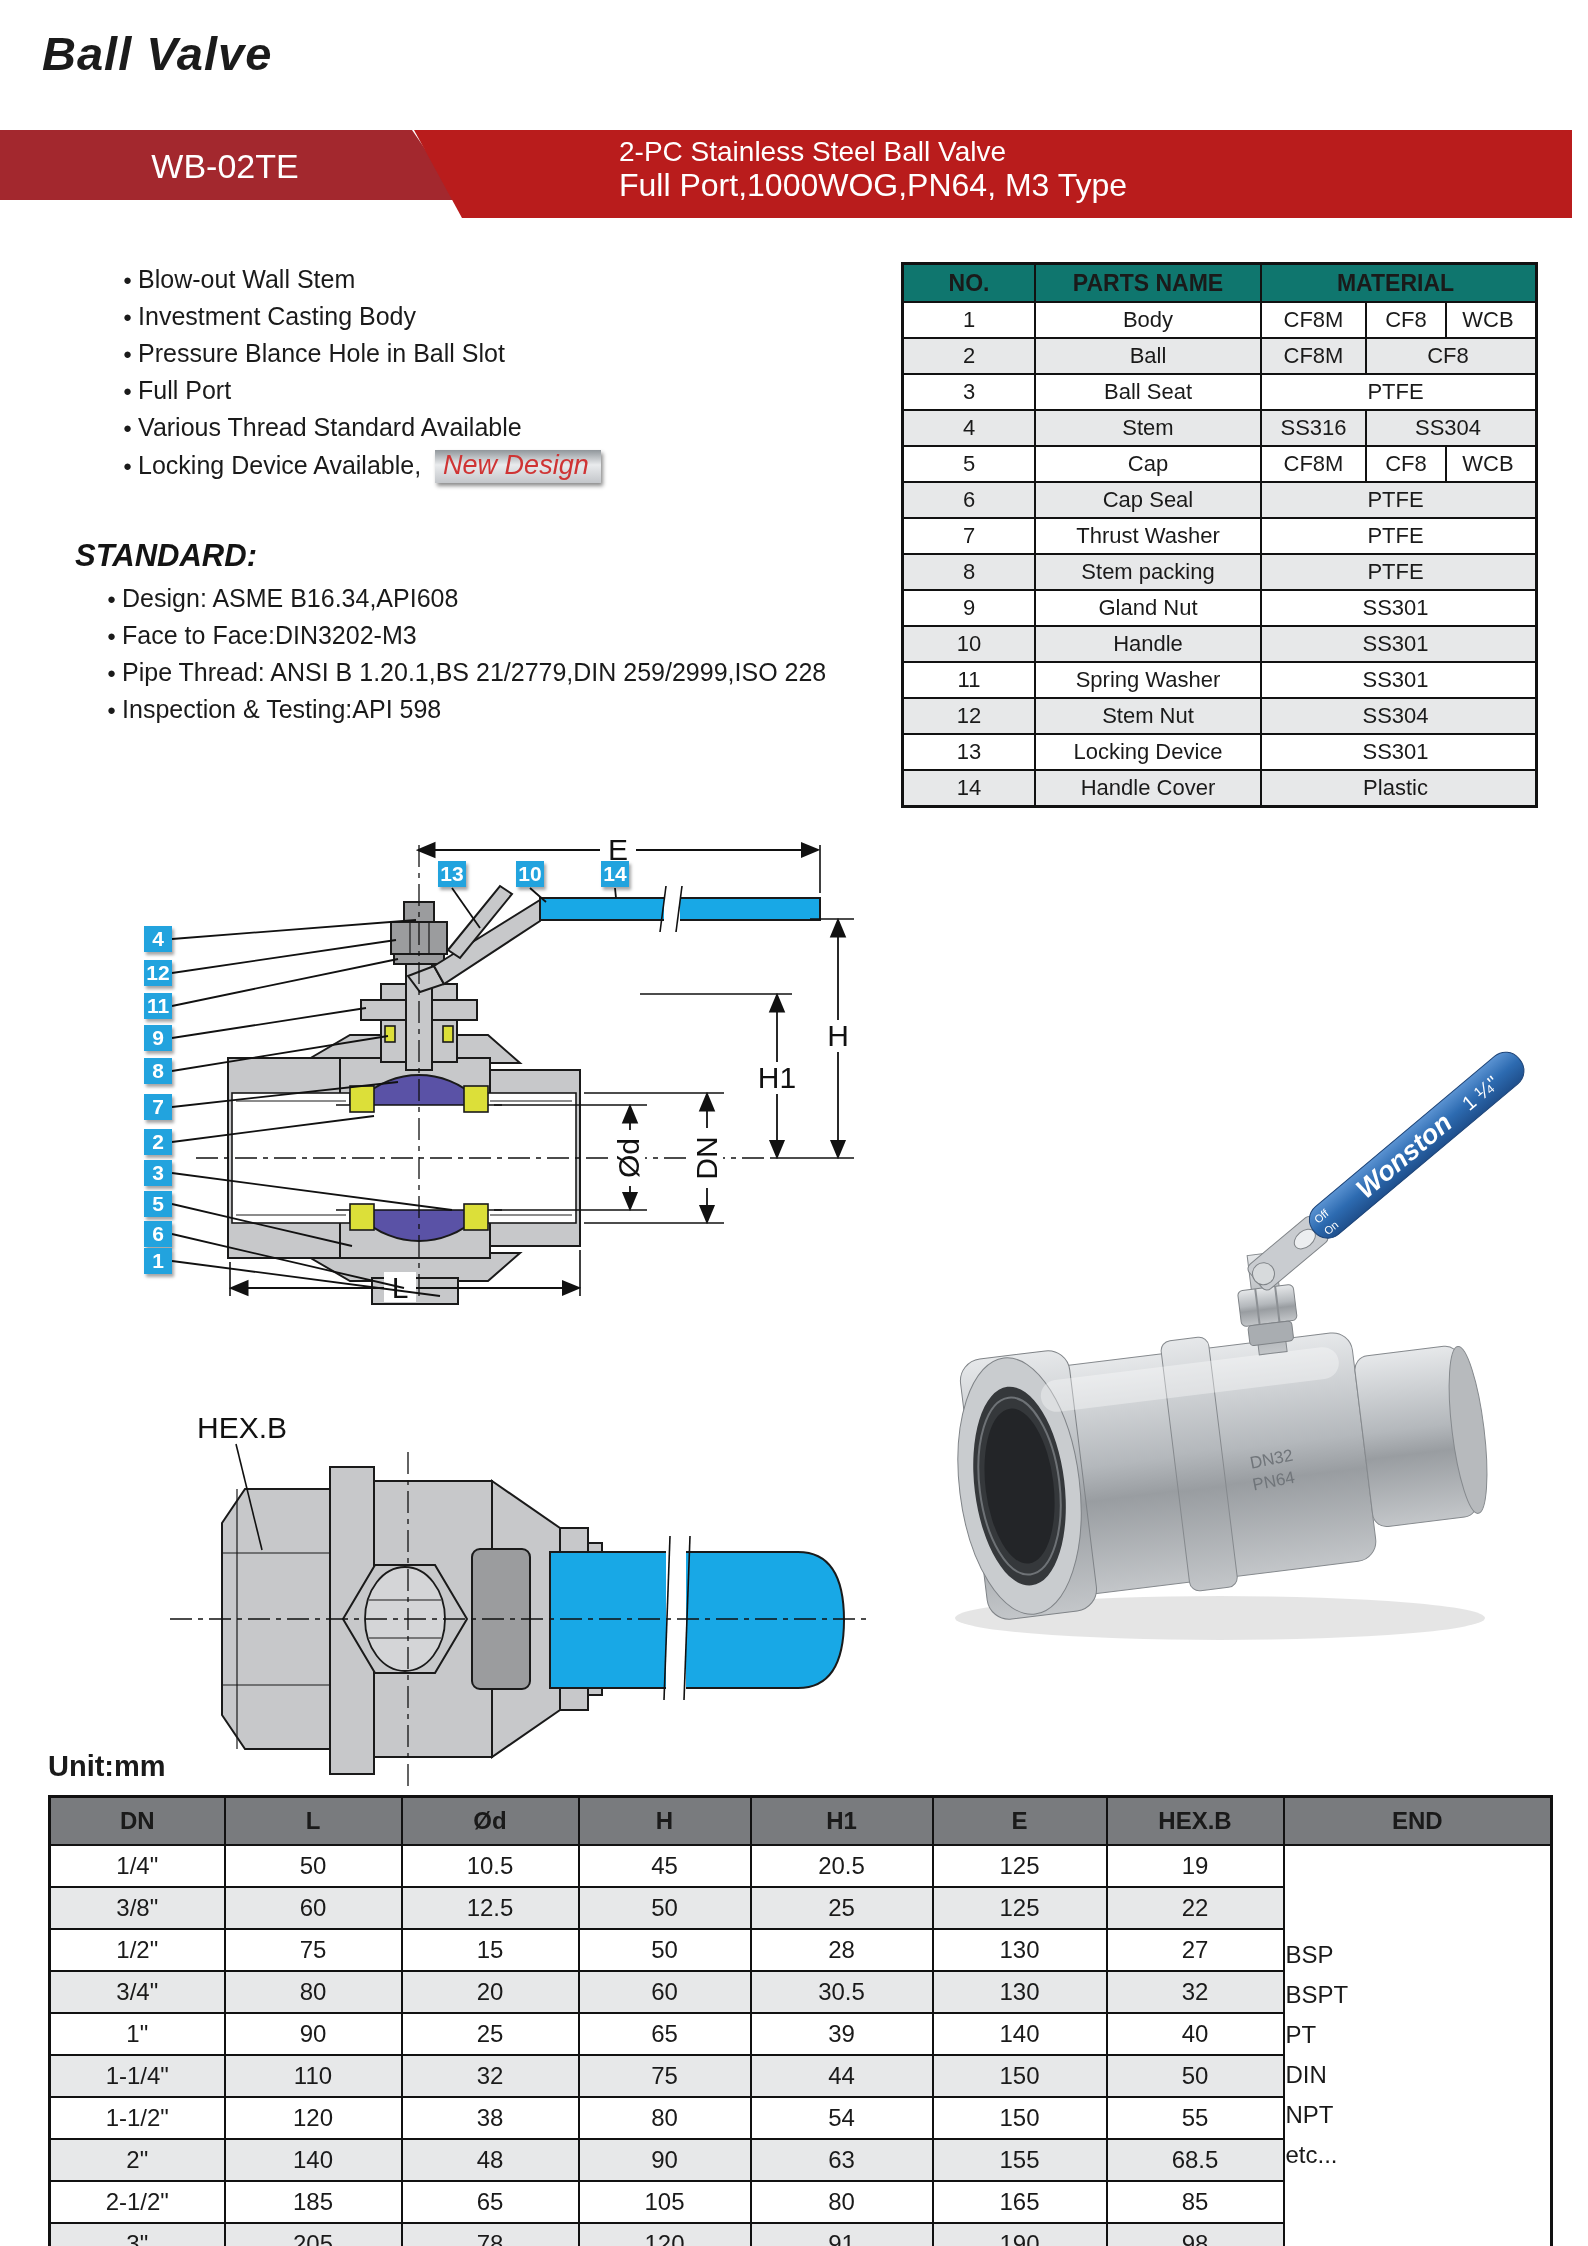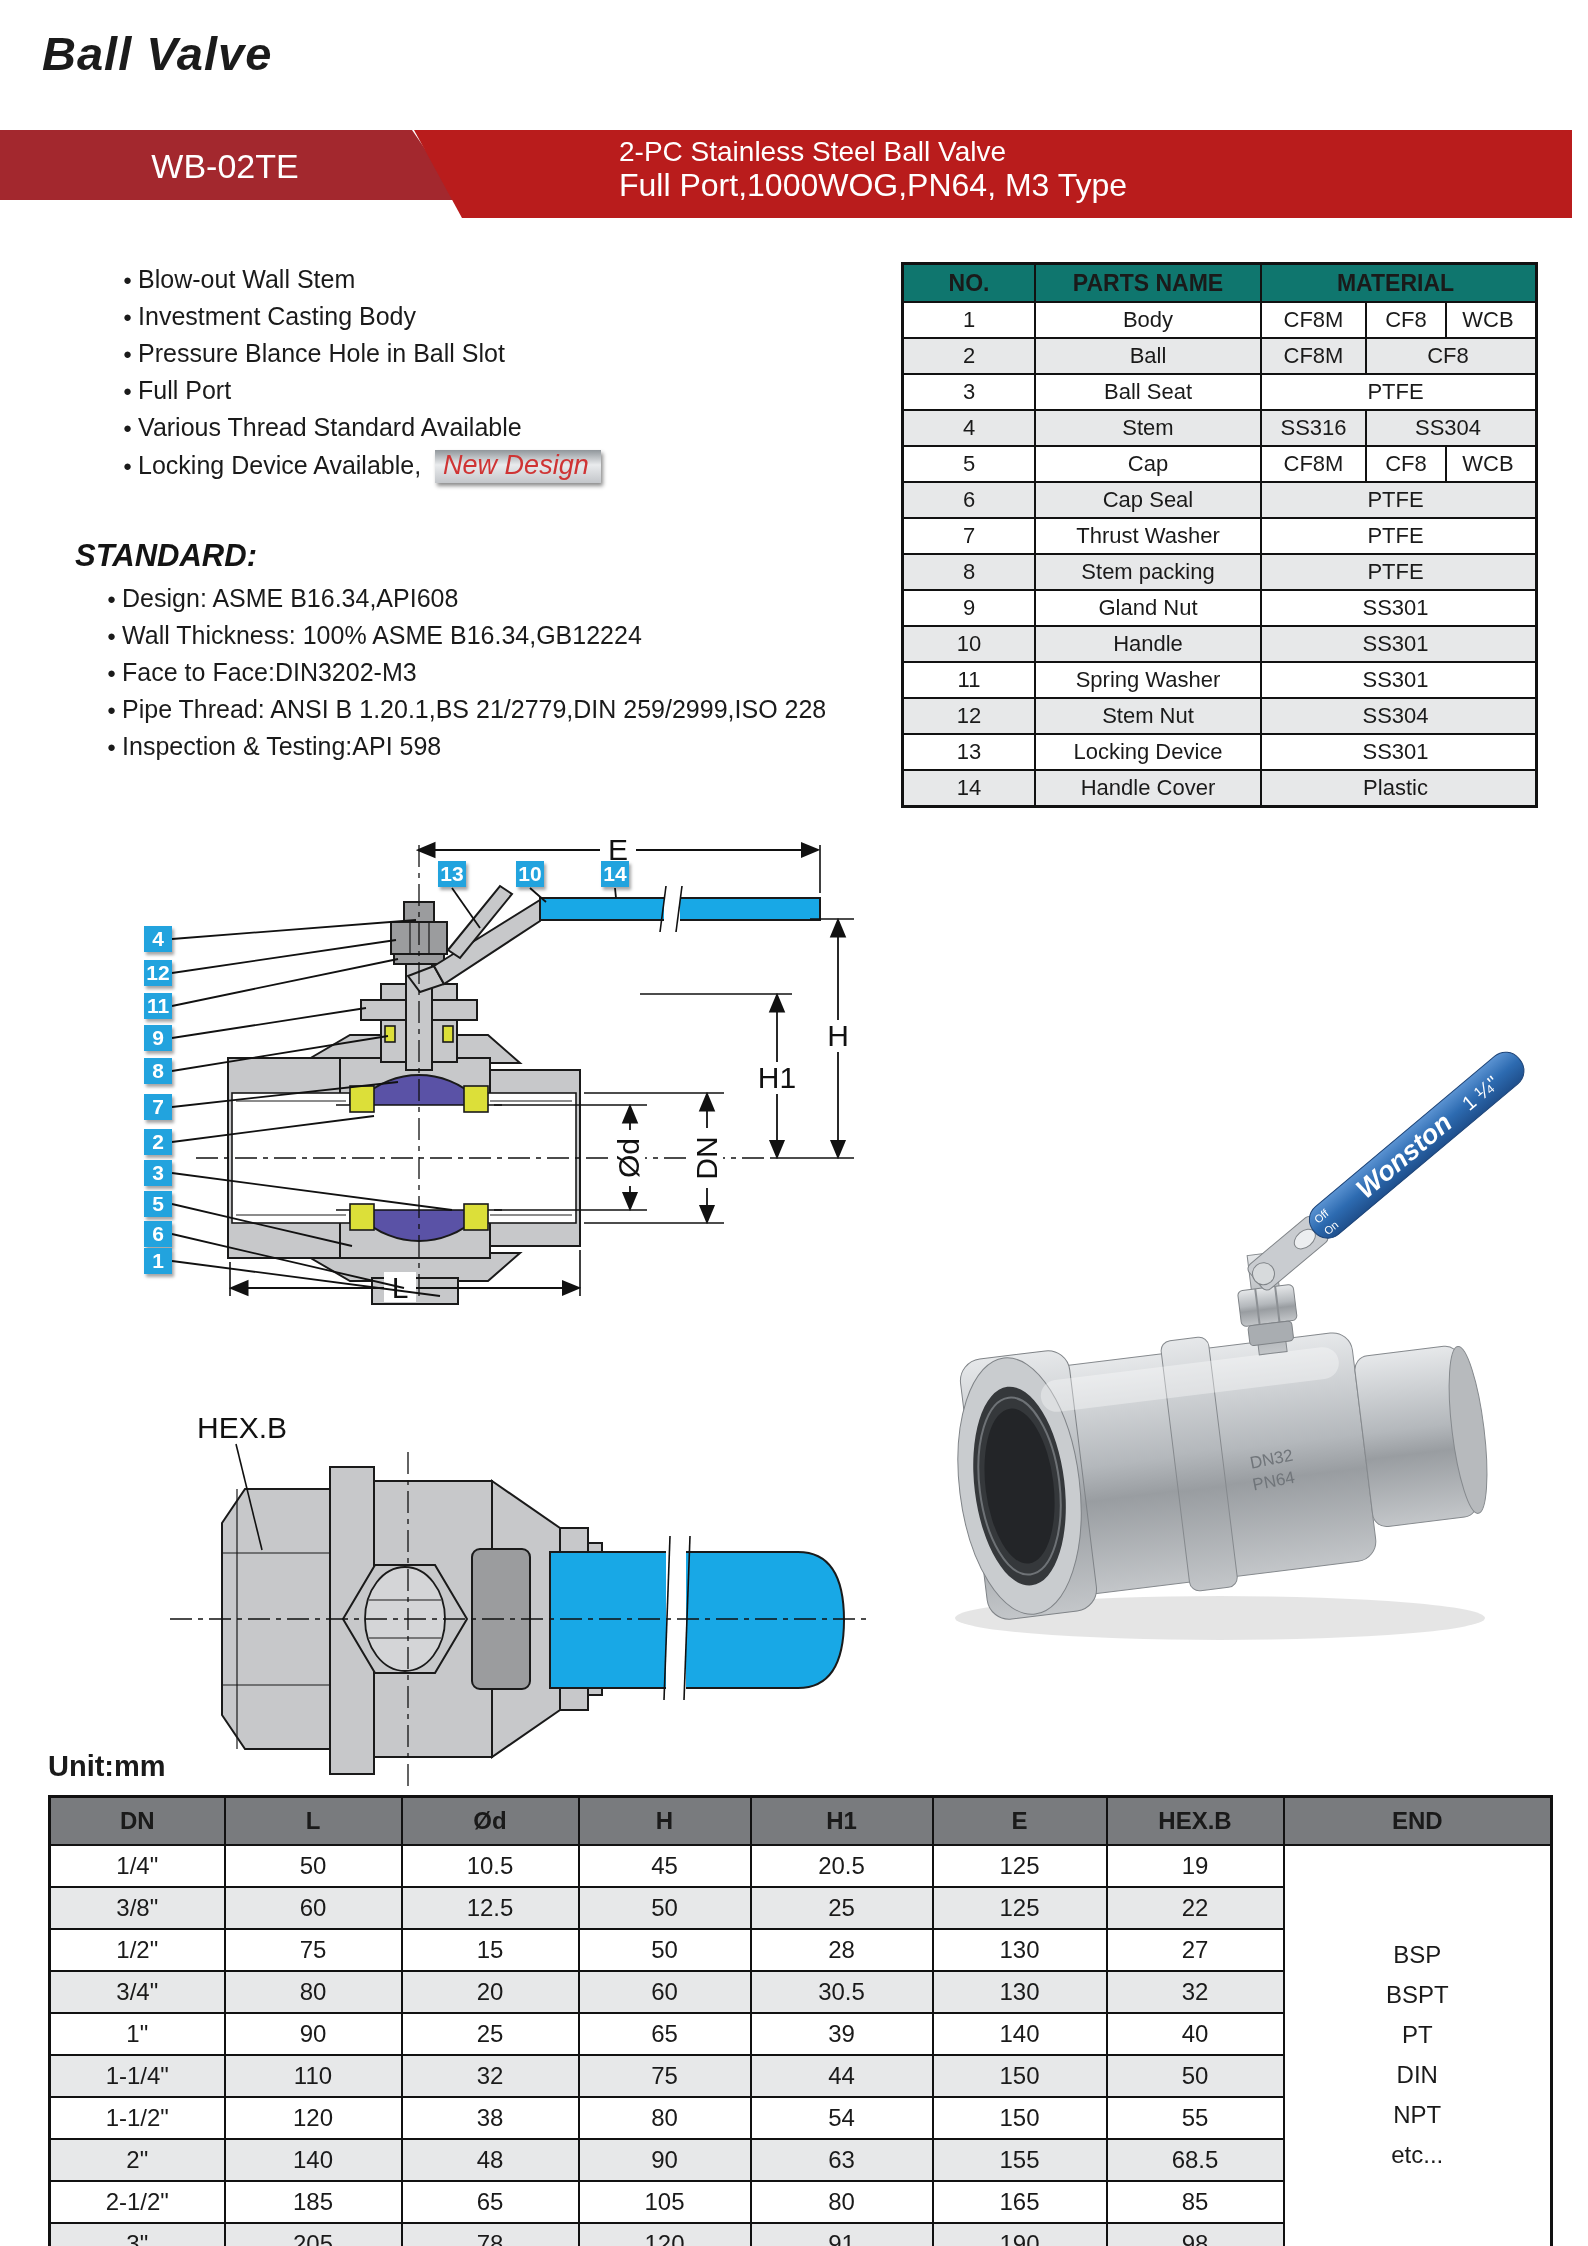--- a/index.html
+++ b/index.html
@@ -56,21 +56,21 @@
     font-size:21px;font-weight:600;box-shadow:2px 3px 3px rgba(0,0,0,.35);}
 
   
   .unit-label{position:absolute;left:48px;top:1750px;font-size:29px;font-weight:bold;}
   #dims-table{position:absolute;left:48px;top:1795px;border-collapse:collapse;table-layout:fixed;background:#fff;
     border:3px solid #111;font-size:24px;}
   #dims-table th{height:44px;background:#797b7e;font-weight:600;border:2px solid #111;}
   #dims-table td{height:38px;text-align:center;border:2px solid #111;}
   #dims-table tr.alt td{background:#e7e8e9;}
   #dims-table td.end-cell{background:#fff;vertical-align:middle;}
-  .end-line{line-height:40px;text-align:center;font-size:24px;}
+  .end-line{line-height:40px;text-align:left;font-size:24px;}
 </style>
 </head>
 <body>
 
 <div id="page">
 
   <div class="page-title">Ball Valve</div>
   <div class="banner-red">
     <span class="model">WB-02TE</span>
   </div>
@@ -87,21 +87,20 @@
         <div class="f-item"><span class="bullet">●</span><span>Full Port</span></div>
         <div class="f-item"><span class="bullet">●</span><span>Various Thread  Standard Available</span></div>
         <div class="f-item"><span class="bullet">●</span><span>Locking Device Available,</span><span class="badge">New Design</span></div>
       </div>
   </div>
 
   <div class="sect" style="left:75px;top:538px;">
     <div class="sect-heading">STANDARD:</div>
     <div class="s-list" id="standard-list">
         <div class="f-item"><span class="bullet">●</span><span>Design:  ASME B16.34,API608</span></div>
-        <div class="f-item"><span class="bullet">●</span><span>Wall Thickness: 100% ASME B16.34,GB12224</span></div>
         <div class="f-item"><span class="bullet">●</span><span>Face to Face:DIN3202-M3</span></div>
         <div class="f-item"><span class="bullet">●</span><span>Pipe Thread: ANSI B 1.20.1,BS 21/2779,DIN 259/2999,ISO 228</span></div>
         <div class="f-item"><span class="bullet">●</span><span>Inspection &amp; Testing:API 598</span></div>
       </div>
   </div>
 
   <div id="parts-table">
     <div class="p-head">
       <div class="p-cell">NO.</div>
       <div class="p-cell">PARTS NAME</div>

